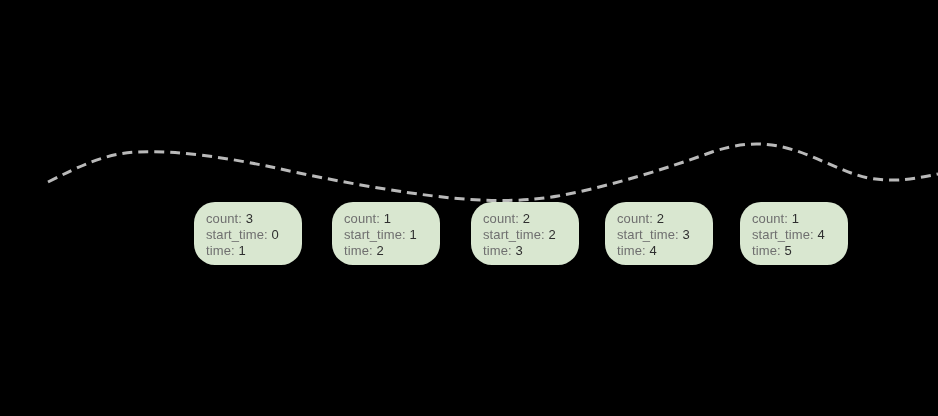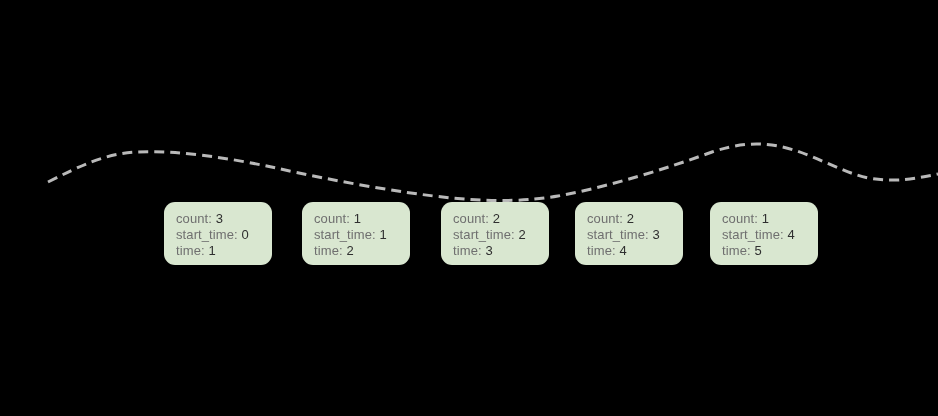--- a/index.html
+++ b/index.html
@@ -31,23 +31,24 @@
   #boxes-layer {
     position: absolute;
     left: 0;
     top: 0;
     width: 938px;
     height: 416px;
   }
   .event-box {
     position: absolute;
     box-sizing: border-box;
-    border-radius: 11px;
+    border-radius: 21px;
     padding: 9px 0 0 12px;
     background: #d9e7d0;
+    margin-left: 30px;
   }
   .box-line {
     font-size: 13px;
     line-height: 16px;
     color: #6f6f6f;
     white-space: nowrap;
     letter-spacing: 0.1px;
   }
   .box-line .val {
     color: #2f2f2f;

